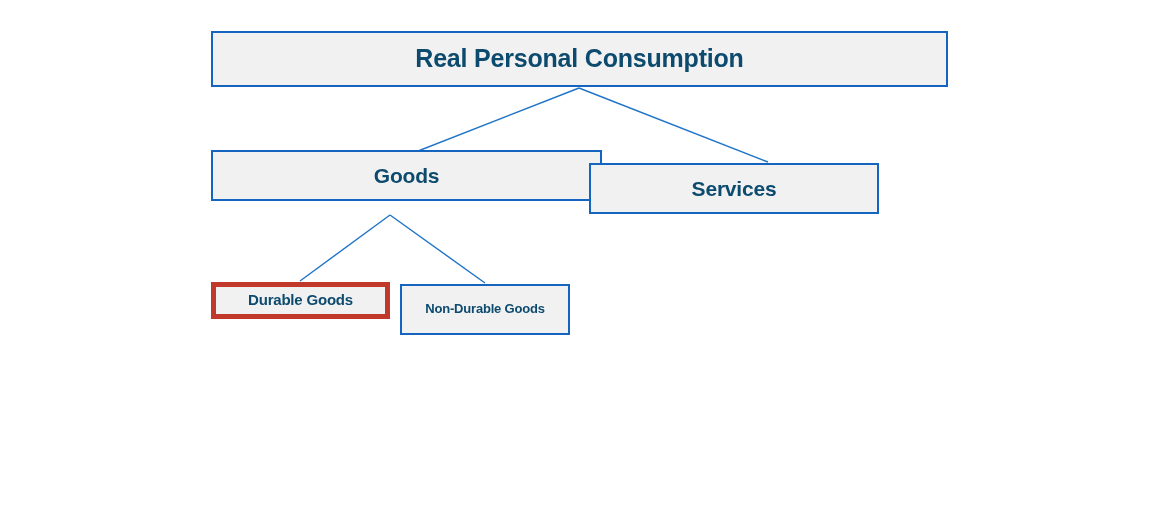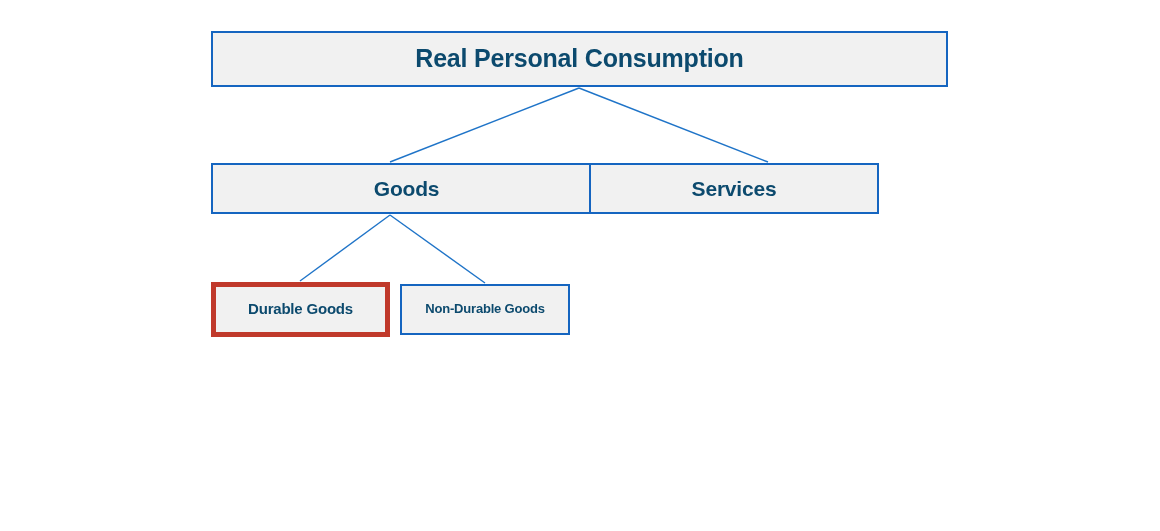--- a/index.html
+++ b/index.html
@@ -52,39 +52,39 @@
   #node-root {
     left: 211px;
     top: 31px;
     width: 737px;
     height: 56px;
   }
   #node-root .node-label { font-size: 25px; }
 
   #node-goods {
     left: 211px;
-    top: 163px;
+    top: 150px;
     width: 391px;
     height: 51px;
   }
   #node-goods .node-label { font-size: 21px; }
 
   #node-services {
     left: 589px;
     top: 163px;
     width: 290px;
     height: 51px;
   }
   #node-services .node-label { font-size: 21px; }
 
   #node-durable {
     left: 211px;
     top: 282px;
     width: 179px;
-    height: 55px;
+    height: 37px;
     border: 5px solid #c0392b;
   }
   #node-durable .node-label { font-size: 15px; }
 
   #node-nondurable {
     left: 400px;
     top: 284px;
     width: 170px;
     height: 51px;
   }

